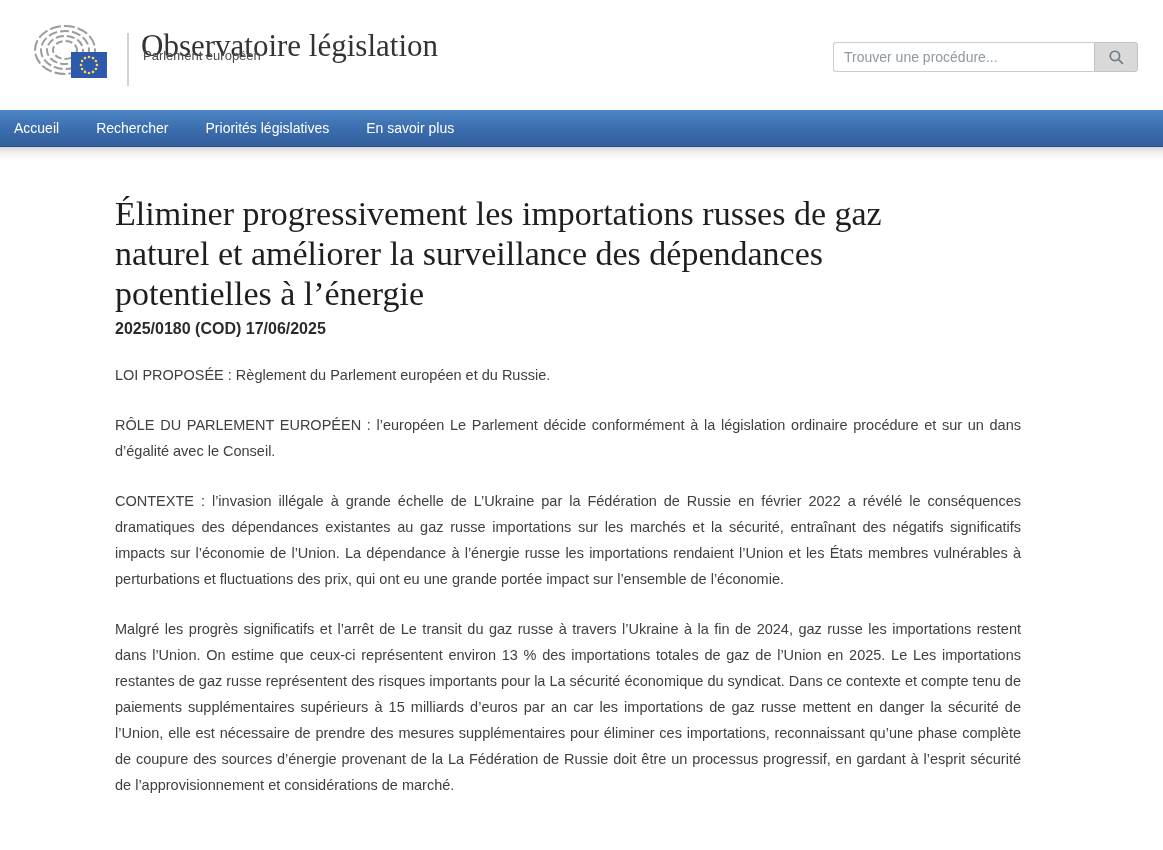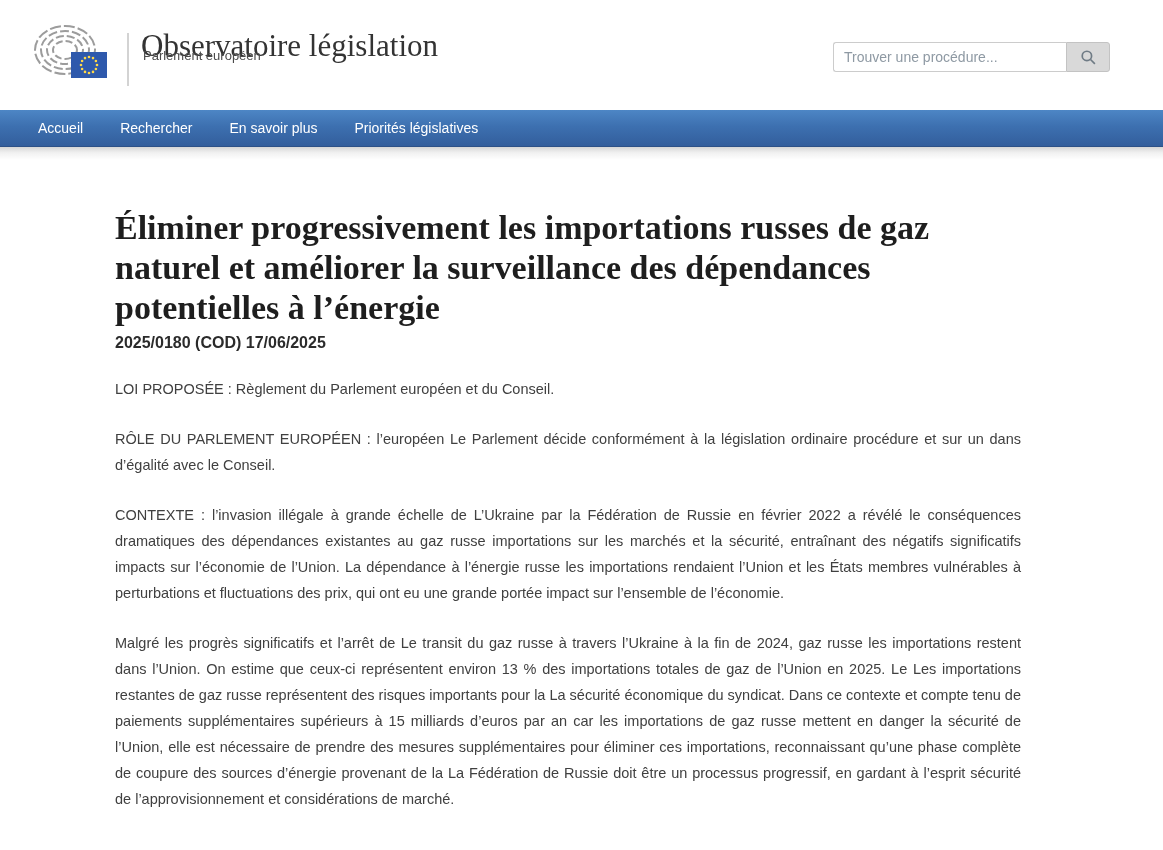--- a/index.html
+++ b/index.html
@@ -17,55 +17,54 @@
   .brand-divider { position: absolute; left: 127px; top: 33px; width: 2px; height: 53px; background: #d3d3d3; }
   .brand-title {
     position: absolute; left: 141px; top: 28px;
     font-family: "Liberation Serif", serif;
     font-size: 31px; color: #333333; white-space: nowrap;
   }
   .brand-subtitle { position: absolute; left: 143px; top: 48px; font-size: 13px; color: #4a4a4a; }
 
   .search-box { position: absolute; left: 833px; top: 42px; display: flex; }
   .search-box input {
-    width: 233px; height: 30px; padding: 0 10px;
+    width: 261px; height: 30px; padding: 0 10px;
     border: 1px solid #cccccc; border-right: none;
     border-radius: 3px 0 0 3px;
     font-family: "Liberation Sans", sans-serif;
     font-size: 14px; color: #555; outline: none;
   }
   .search-box input::placeholder { color: #8e99a3; }
   .search-box button {
     width: 44px; height: 30px;
     background: #d9d9d9; border: 1px solid #c3c3c3;
     border-radius: 0 3px 3px 0;
     display: flex; align-items: center; justify-content: center;
     cursor: pointer; padding: 0;
   }
 
   
   nav {
     height: 37px;
     background: linear-gradient(180deg, #4d86c5 0%, #3d70b0 45%, #335e9c 100%);
     border-bottom: 1px solid #2d5187;
     display: flex; align-items: center;
-    padding-left: 24px;
   }
   nav a {
     color: #ffffff; font-size: 14px; text-decoration: none;
     line-height: 37px; padding: 0 14px; margin-right: 9px;
     white-space: nowrap; cursor: pointer;
   }
   .nav-shadow { height: 13px; background: linear-gradient(180deg, #d6d6d6 0%, #f1f1f1 45%, #ffffff 100%); }
 
   
   main { width: 906px; margin-left: 115px; }
   h1 {
-    margin: 48px 0 0; max-width: 828px;
-    font-family: "Liberation Serif", serif; font-weight: 700;
+    margin: 34px 0 0; max-width: 828px;
+    font-family: "Liberation Serif", serif; font-weight: 400;
     font-size: 34px; line-height: 40px; color: #1e1e1e;
   }
   .procedure-ref { margin-top: 6px; font-size: 16px; font-weight: 700; color: #2b2b2b; }
   p.body {
     margin: 24px 0 0;
     font-size: 14.5px; line-height: 26px; color: #404040;
     text-align: justify;
   }
 </style>
 </head>
@@ -108,27 +107,27 @@
         <circle cx="6.5" cy="6.5" r="4.4" fill="none" stroke="#6f7b85" stroke-width="1.6"></circle>
         <line x1="9.9" y1="9.9" x2="14" y2="14" stroke="#6f7b85" stroke-width="1.6"></line>
       </svg>
     </button>
   </div>
 </header>
 
 <nav>
   <a href="#">Accueil</a>
   <a href="#">Rechercher</a>
+  <a href="#">Priorités législatives</a>
   <a href="#">En savoir plus</a>
-  <a href="#">Priorités législatives</a>
 </nav>
 <div class="nav-shadow"></div>
 
 <main>
   <h1>Éliminer progressivement les importations russes de gaz naturel et améliorer la surveillance des dépendances potentielles à l’énergie</h1>
   <div class="procedure-ref">2025/0180 (COD) 17/06/2025</div>
 
-  <p class="body">LOI PROPOSÉE : Règlement du Parlement européen et du Conseil.</p>
+  <p class="body">LOI PROPOSÉE : Règlement du Parlement européen et du Russie.</p>
   <p class="body">RÔLE DU PARLEMENT EUROPÉEN : l’européen Le Parlement décide conformément à la législation ordinaire procédure et sur un dans d’égalité avec le Conseil.</p>
   <p class="body">CONTEXTE : l’invasion illégale à grande échelle de L’Ukraine par la Fédération de Russie en février 2022 a révélé le conséquences dramatiques des dépendances existantes au gaz russe importations sur les marchés et la sécurité, entraînant des négatifs significatifs impacts sur l’économie de l’Union. La dépendance à l’énergie russe les importations rendaient l’Union et les États membres vulnérables à perturbations et fluctuations des prix, qui ont eu une grande portée impact sur l’ensemble de l’économie.</p>
   <p class="body">Malgré les progrès significatifs et l’arrêt de Le transit du gaz russe à travers l’Ukraine à la fin de 2024, gaz russe les importations restent dans l’Union. On estime que ceux-ci représentent environ 13 % des importations totales de gaz de l’Union en 2025. Le Les importations restantes de gaz russe représentent des risques importants pour la La sécurité économique du syndicat. Dans ce contexte et compte tenu de paiements supplémentaires supérieurs à 15 milliards d’euros par an car les importations de gaz russe mettent en danger la sécurité de l’Union, elle est nécessaire de prendre des mesures supplémentaires pour éliminer ces importations, reconnaissant qu’une phase complète de coupure des sources d’énergie provenant de la La Fédération de Russie doit être un processus progressif, en gardant à l’esprit sécurité de l’approvisionnement et considérations de marché.</p>
 
 </main>
 
 </body></html>

